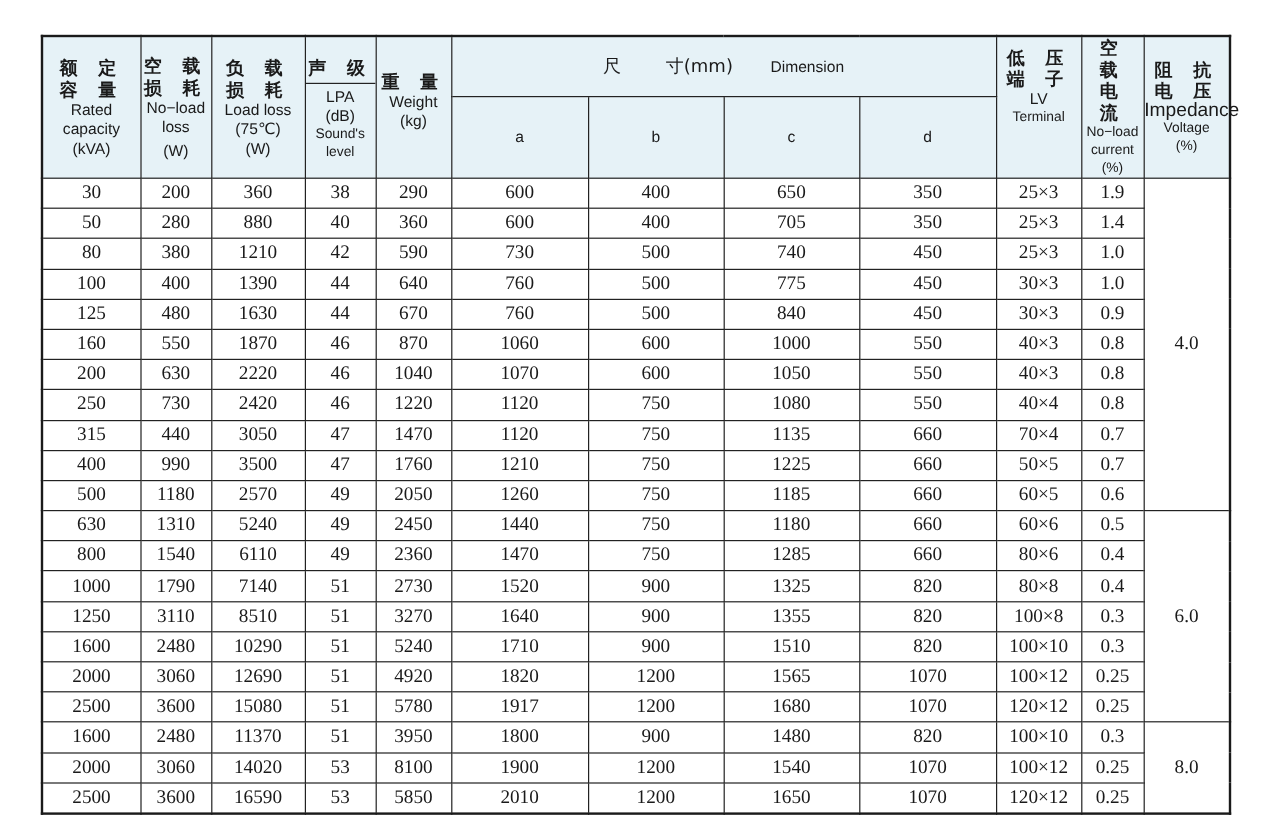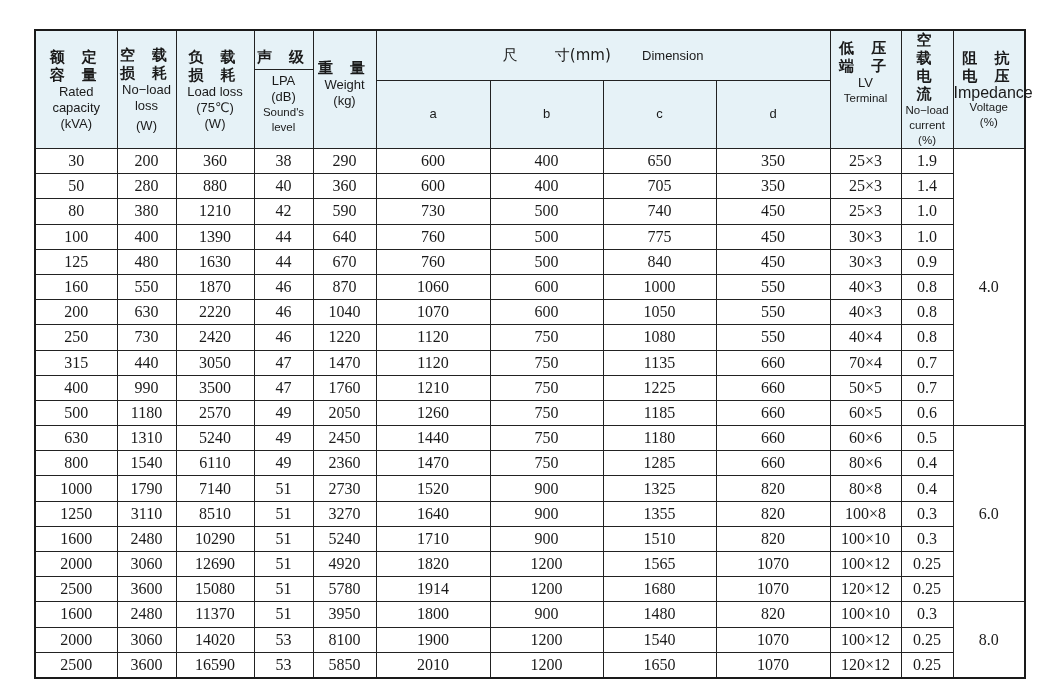--- a/index.html
+++ b/index.html
@@ -363,21 +363,21 @@
           <td>1070</td>
           <td>100×12</td>
           <td>0.25</td>
         </tr>
         <tr>
           <td>2500</td>
           <td>3600</td>
           <td>15080</td>
           <td>51</td>
           <td>5780</td>
-          <td>1914</td>
+          <td>1917</td>
           <td>1200</td>
           <td>1680</td>
           <td>1070</td>
           <td>120×12</td>
           <td>0.25</td>
         </tr>
         <tr>
           <td>1600</td>
           <td>2480</td>
           <td>11370</td>

